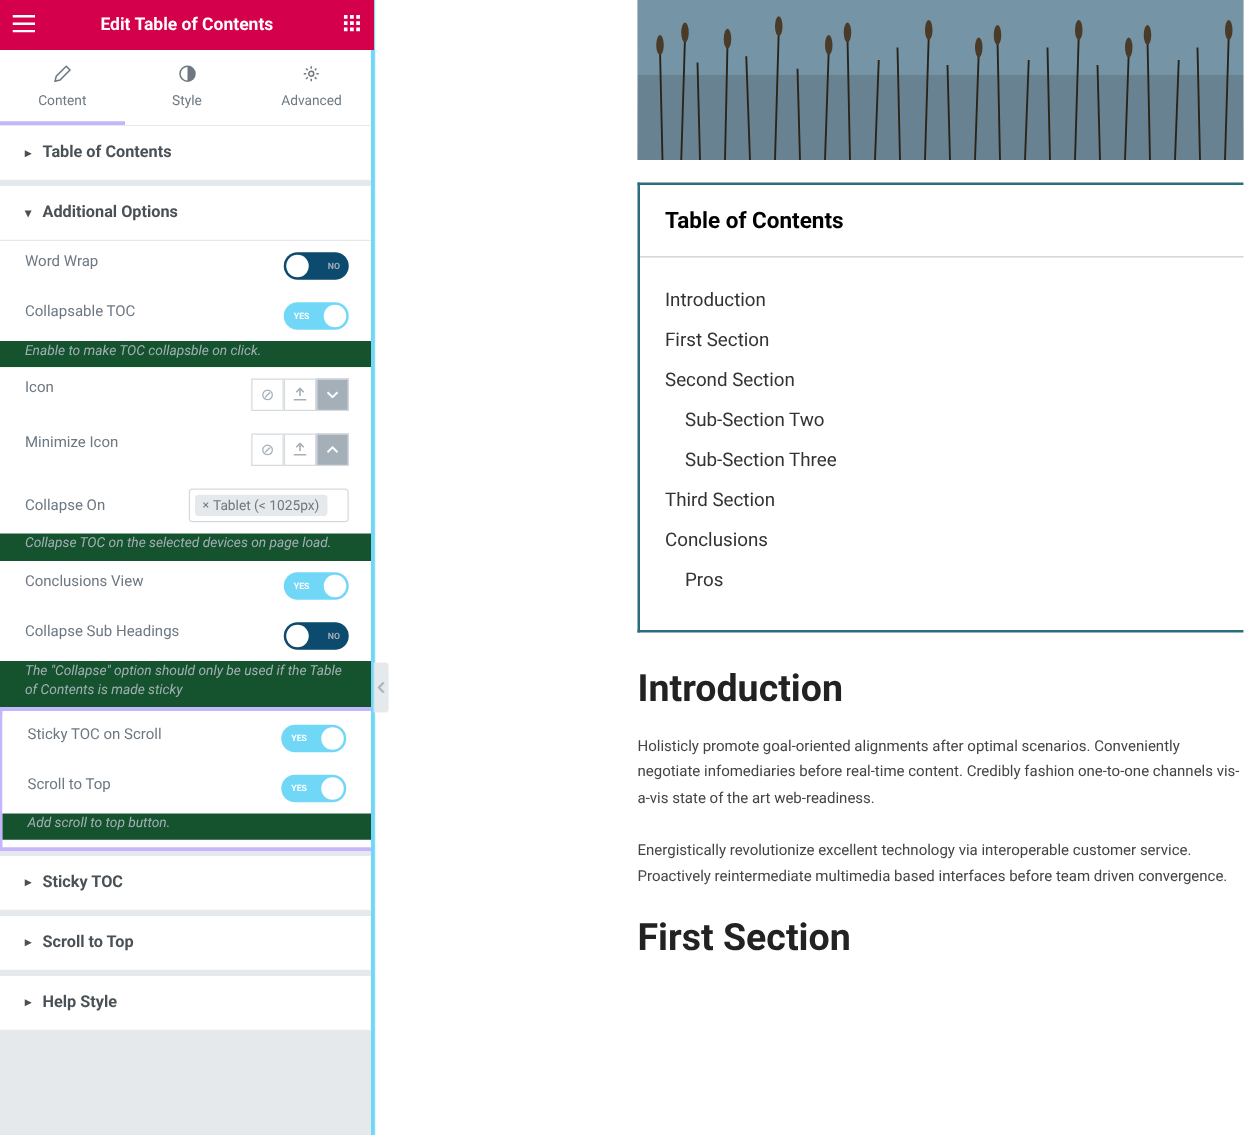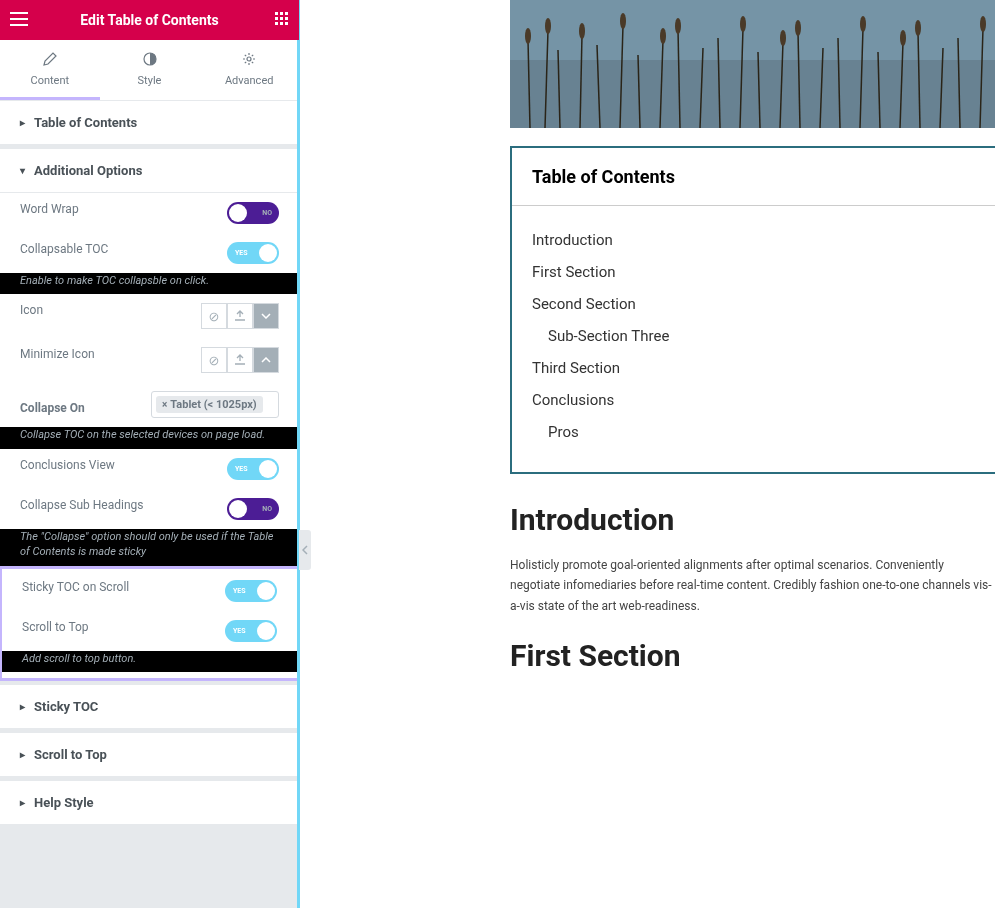--- a/index.html
+++ b/index.html
@@ -24,27 +24,27 @@
     
     
     .panel-content { flex: 1; overflow-y: auto; background: #fff; }
     
     
     .accordion-header { display: flex; align-items: center; padding: 14px 20px; background: #fff; border-bottom: 1px solid #e6e9ec; cursor: pointer; font-size: 13px; font-weight: 700; color: #495157; }
     .accordion-header .caret { margin-right: 9px; font-size: 10px; color: #495157; }
     
     
     .control-row { display: flex; justify-content: space-between; padding: 9px 20px; font-size: 12px; color: #6d7882; background: #fff; }
-    .control-desc { padding: 0 20px 6px 20px; font-size: 11px; font-style: italic; color: #a4afb7; background: #000000; line-height: 1.4; }
+    .control-desc { padding: 0 20px 6px 20px; font-size: 11px; font-style: italic; color: #a4afb7; background: #14532d; line-height: 1.4; }
     .control-label { color: #6d7882; font-size: 12px; }
     
     
     .toggle { width: 52px; height: 22px; border-radius: 11px; position: relative; cursor: pointer; display: flex; align-items: center; }
     .toggle.on { background: #71d7f7; }
-    .toggle.off { background: #4c1d95; }
+    .toggle.off { background: #0c4a6e; }
     .toggle-knob { width: 18px; height: 18px; border-radius: 50%; background: #fff; position: absolute; top: 2px; }
     .toggle.on .toggle-knob { right: 2px; }
     .toggle.off .toggle-knob { left: 2px; }
     .toggle-text { font-size: 7px; font-weight: 700; color: #fff; text-transform: uppercase; position: absolute; }
     .toggle.on .toggle-text { left: 8px; }
     .toggle.off .toggle-text { right: 7px; color: #a4afb7; }
     
     
     .icon-picker { display: flex; gap: 0; }
     .icon-btn { width: 26px; height: 26px; border: 1px solid #d5dadf; background: #fff; display: flex; align-items: center; justify-content: center; cursor: pointer; color: #a4afb7; font-size: 13px; }
@@ -201,21 +201,21 @@
               </svg>
           </div>
           <div class="icon-btn highlighted">
             <svg width="10" height="6" viewBox="0 0 10 6">
                 <path d="M1 5l4-4 4 4" stroke="#fff" stroke-width="1.5" fill="none"></path>
               </svg>
           </div>
         </div>
       </div>
 
-      <div class="control-row" style="align-items:center;font-weight:bold;">
+      <div class="control-row" style="align-items:flex-start;">
         <span class="control-label" style="padding-top:6px;">Collapse On</span>
         <div class="tag-input">
           <span class="tag">
               <span class="tag-x">×</span>
               <span>Tablet (&lt; 1025px)</span>
             </span>
         </div>
       </div>
       <div class="control-desc">Collapse TOC on the selected devices on page load.</div>
 
@@ -334,27 +334,29 @@
           </g>
         </svg>
       </div>
 
       <div class="toc-box">
         <div class="toc-header">Table of Contents</div>
         <div class="toc-body">
           <div class="toc-item">Introduction</div>
           <div class="toc-item">First Section</div>
           <div class="toc-item">Second Section</div>
+          <div class="toc-item sub">Sub-Section Two</div>
           <div class="toc-item sub">Sub-Section Three</div>
           <div class="toc-item">Third Section</div>
           <div class="toc-item">Conclusions</div>
           <div class="toc-item sub">Pros</div>
         </div>
       </div>
 
       <div class="article">
         <h2>Introduction</h2>
         <p>Holisticly promote goal-oriented alignments after optimal scenarios. Conveniently negotiate infomediaries before real-time content. Credibly fashion one-to-one channels vis-a-vis state of the art web-readiness.</p>
+        <p>Energistically revolutionize excellent technology via interoperable customer service. Proactively reintermediate multimedia based interfaces before team driven convergence.</p>
         <h2>First Section</h2>
       </div>
     </div>
   </div>
 </div>
 
 </body></html>

